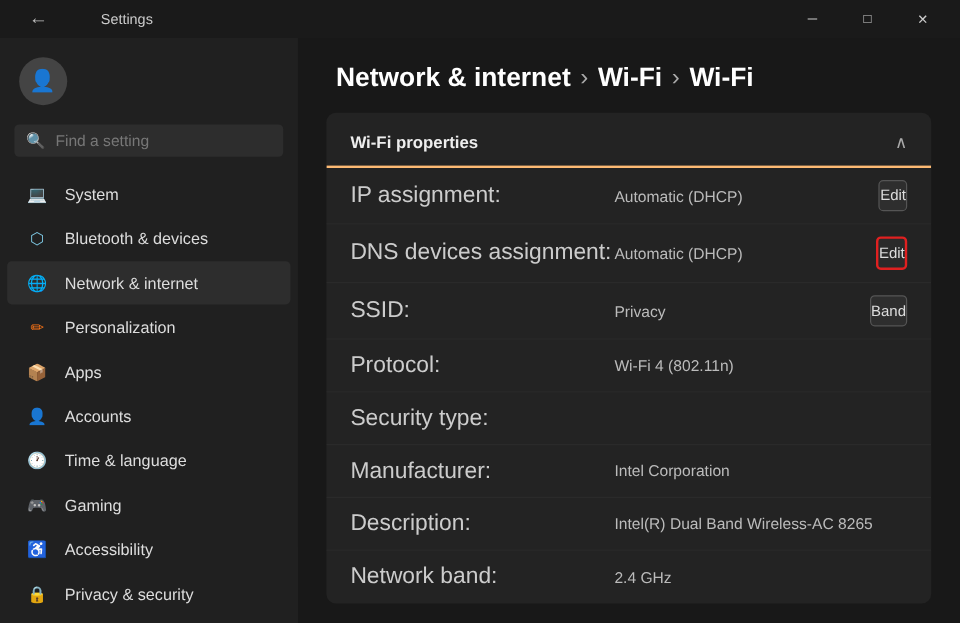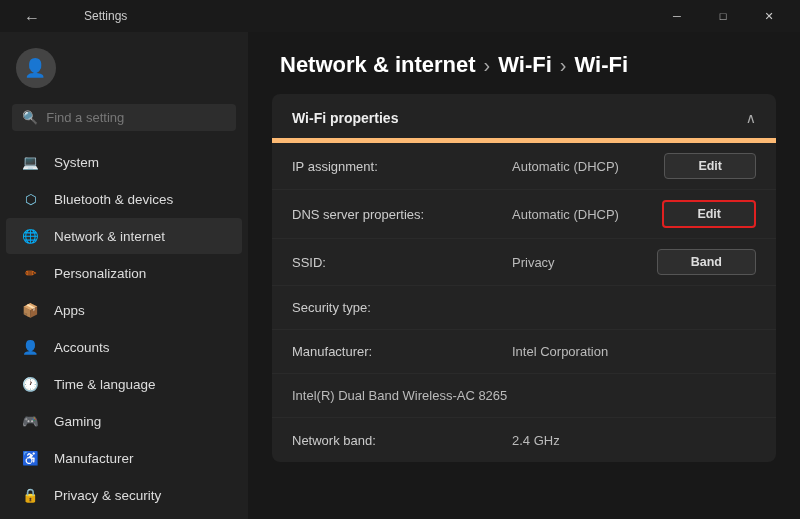--- a/index.html
+++ b/index.html
@@ -178,21 +178,21 @@
       border-radius: 8px;
       margin: 0 24px 16px;
       padding: 0;
       overflow: hidden;
     }
     .card-header {
       display: flex;
       align-items: center;
       justify-content: space-between;
       padding: 16px 20px 12px;
-      border-bottom: 5px solid #fdba74;
+      border-bottom: 2px solid #fdba74;
       font-size: 14px;
       font-weight: 600;
       color: #eee;
     }
     .collapse-btn {
       background: none;
       border: none;
       color: #aaa;
       font-size: 14px;
       cursor: pointer;
@@ -202,41 +202,40 @@
       display: flex;
       align-items: center;
       padding: 10px 20px;
       border-bottom: 1px solid #2a2a2a;
       min-height: 44px;
     }
     .prop-row:last-child { border-bottom: none; }
     .prop-label {
       width: 220px;
       flex-shrink: 0;
-      font-size: 13px;
+      font-size: 19px;
       color: #ccc;
     }
     .prop-value {
       flex: 1;
       font-size: 13px;
       color: #bbb;
     }
     .prop-actions {
       display: flex;
       gap: 8px;
     }
     .btn {
-      padding: 5px 33px;
+      padding: 5px 0;
       border-radius: 4px;
       border: 1px solid #555;
       background: #2e2e2e;
       color: #ddd;
       font-size: 12.5px;
       cursor: pointer;
-      font-weight: bold;
     }
     .btn-highlight {
       border: 2px solid #e02020;
       background: #2a2a2a;
     }
 
     .nav-back-btn {
       background: none;
       border: none;
       color: #bbb;
@@ -301,21 +300,21 @@
         <div class="nav-item">
           <span class="nav-icon ic-time">🕐</span>
           <span>Time &amp; language</span>
         </div>
         <div class="nav-item">
           <span class="nav-icon ic-gaming">🎮</span>
           <span>Gaming</span>
         </div>
         <div class="nav-item">
           <span class="nav-icon ic-accessibility">♿</span>
-          <span>Manufacturer</span>
+          <span>Accessibility</span>
         </div>
         <div class="nav-item">
           <span class="nav-icon ic-privacy">🔒</span>
           <span>Privacy &amp; security</span>
         </div>
         <div class="nav-item"></div>
       </div>
   </div>
 
   <div class="content">
@@ -335,41 +334,46 @@
       <div id="prop-rows">
 
       <div class="prop-row">
             <span class="prop-label">IP assignment:</span>
             <span class="prop-value">Automatic (DHCP)</span>
             <div class="prop-actions">
               <button class="btn">Edit</button>
             </div>
           </div>
           <div class="prop-row">
-            <span class="prop-label">DNS server properties:</span>
+            <span class="prop-label">DNS devices assignment:</span>
             <span class="prop-value">Automatic (DHCP)</span>
             <div class="prop-actions">
               <button class="btn btn-highlight">Edit</button>
             </div>
           </div>
           <div class="prop-row">
             <span class="prop-label">SSID:</span>
             <span class="prop-value">Privacy</span>
             <div class="prop-actions">
               <button class="btn">Band</button>
             </div>
           </div>
           <div class="prop-row">
+            <span class="prop-label">Protocol:</span>
+            <span class="prop-value">Wi-Fi 4 (802.11n)</span>
+          </div>
+          <div class="prop-row">
             <span class="prop-label">Security type:</span>
           </div>
           <div class="prop-row">
             <span class="prop-label">Manufacturer:</span>
             <span class="prop-value">Intel Corporation</span>
           </div>
           <div class="prop-row">
+            <span class="prop-label">Description:</span>
             <span class="prop-value">Intel(R) Dual Band Wireless-AC 8265</span>
           </div>
           <div class="prop-row">
             <span class="prop-label">Network band:</span>
             <span class="prop-value">2.4 GHz</span>
           </div>
         </div>
     </div>
   </div>
 </div>

